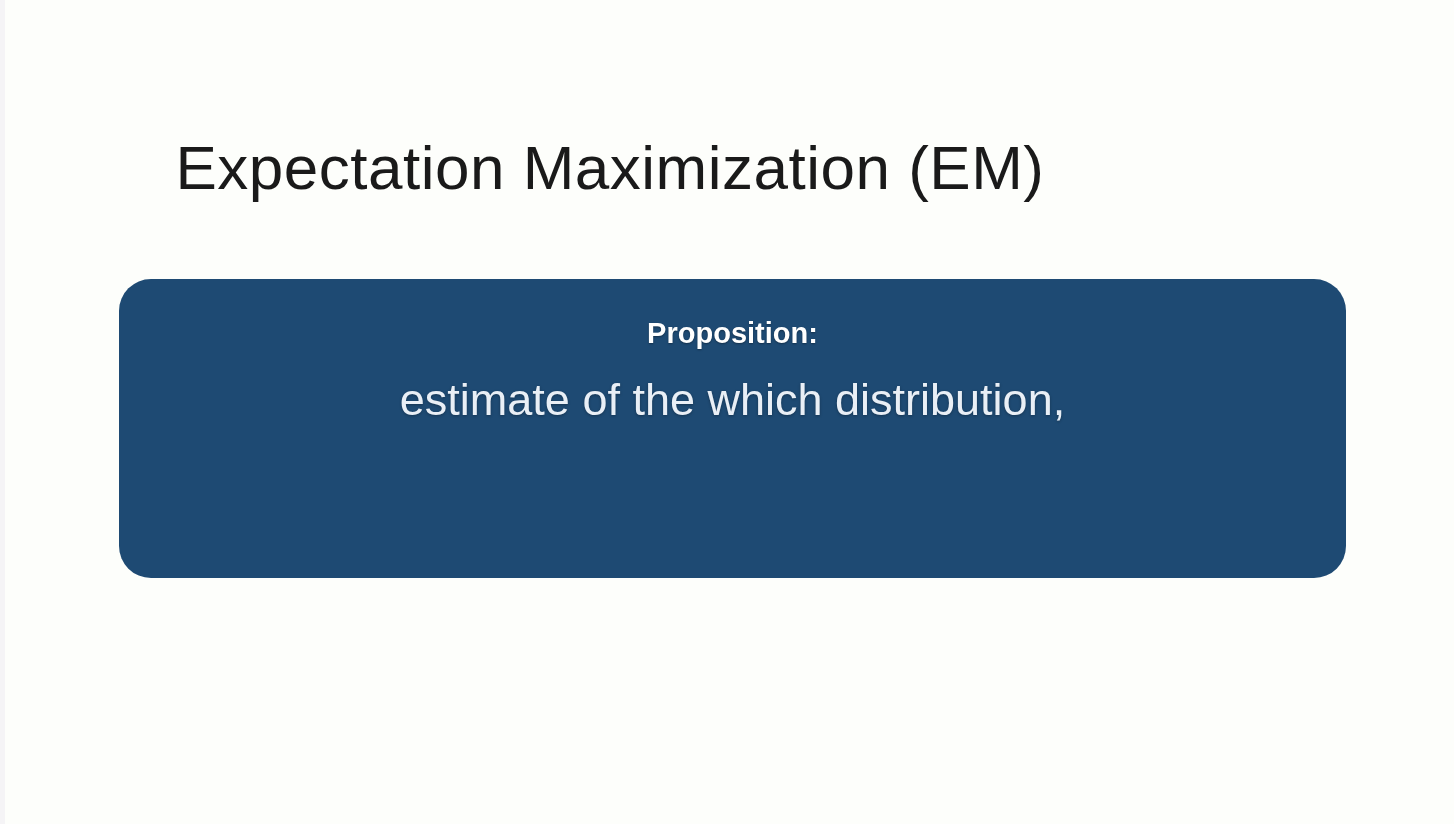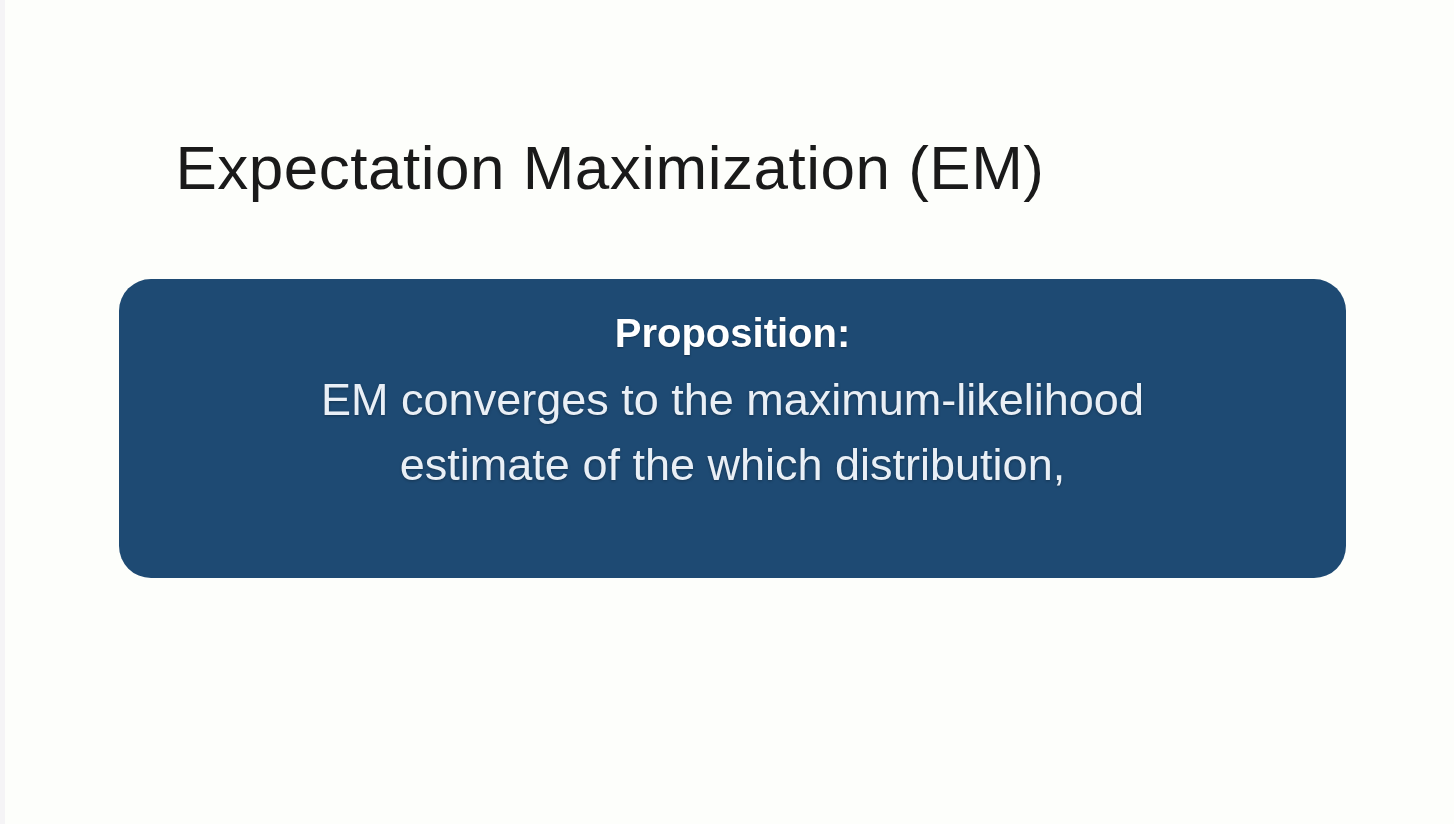--- a/index.html
+++ b/index.html
@@ -63,21 +63,21 @@
     flex-direction: column;
     align-items: center;
     justify-content: flex-start;
     padding-top: 28px;
   }
 
   .callout-heading {
     color: #ffffff;
     font-family: "Liberation Sans", sans-serif;
     font-weight: bold;
-    font-size: 40px;
+    font-size: 29px;
     line-height: 52px;
     text-align: center;
     text-shadow: 0 1px 2px rgba(0, 0, 0, 0.35);
     white-space: nowrap;
   }
 
   .callout-body {
     margin-top: 8px;
     color: #e9eff6;
     font-family: "Liberation Sans", sans-serif;
@@ -100,19 +100,18 @@
 
   <div class="left-edge-strip"></div>
 
   <h1 class="slide-title">Expectation Maximization (EM)</h1>
 
   <div class="callout-box">
 
     <div class="callout-heading">Proposition:</div>
 
     <div class="callout-body">
-      <span class="callout-body-line">EM converges to the maximum-likelihood</span>
       <span class="callout-body-line">estimate of the which distribution,</span>
     </div>
 
   </div>
 
 </div>
 
 </body></html>

